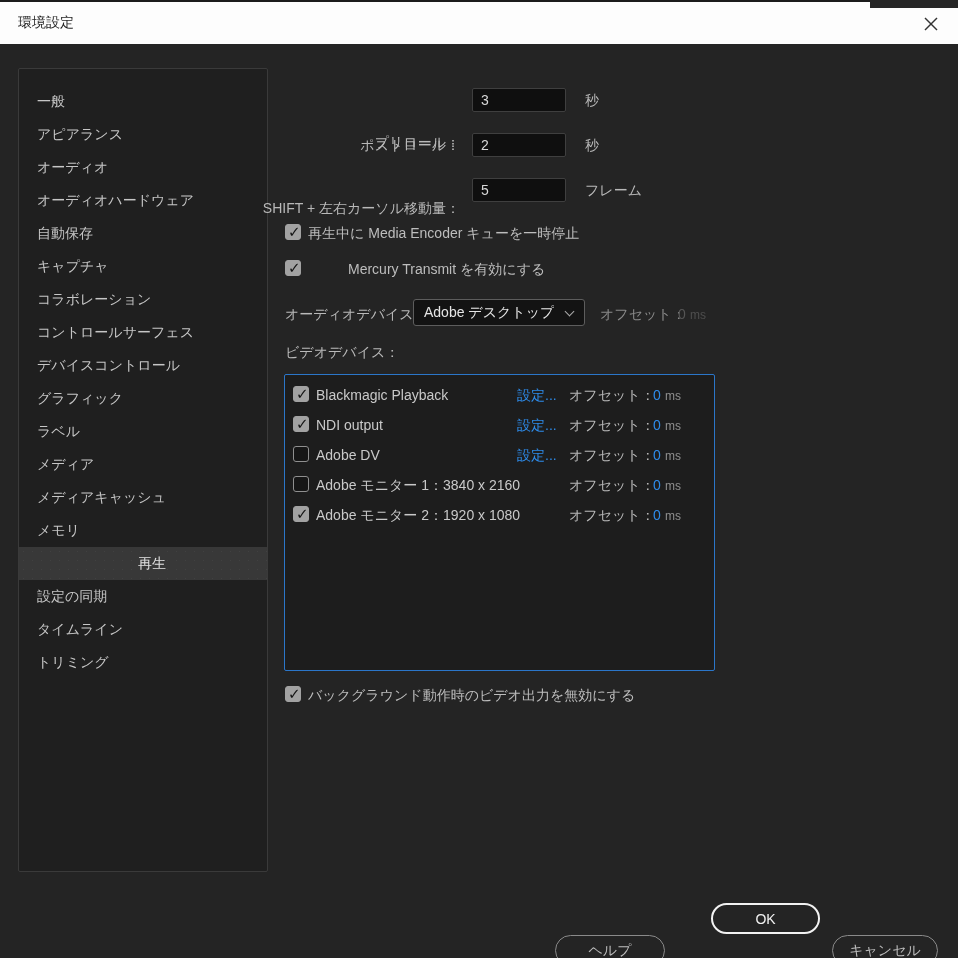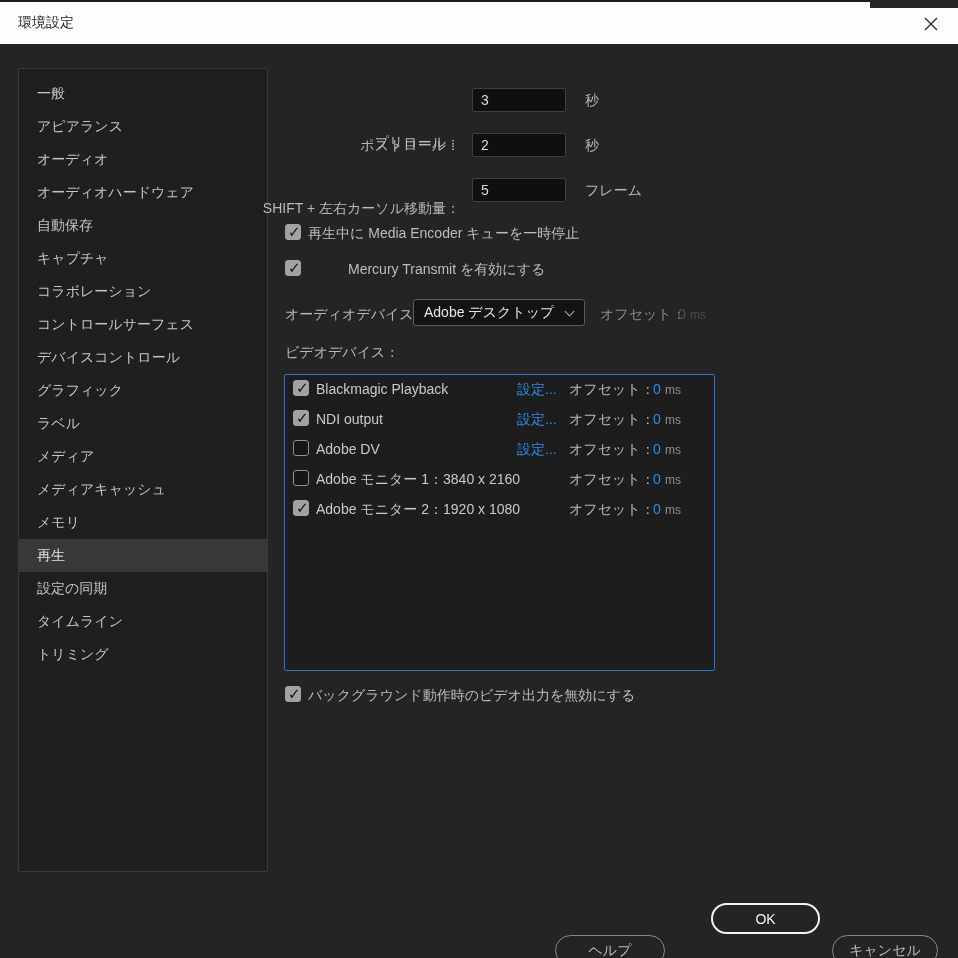--- a/index.html
+++ b/index.html
@@ -24,31 +24,32 @@
   .corner-notch { position:absolute; right:0; top:0; width:88px; height:8px; background:#262626; }
   .close-btn {
     position:absolute; right:10px; top:8px; width:34px; height:28px;
     display:flex; align-items:center; justify-content:center; cursor:pointer;
   }
 
   
   .sidebar {
     position:absolute; left:18px; top:68px; width:250px; height:804px;
     background:#1f1f1f; border:1px solid #3a3a3a; border-radius:2px;
-    padding-top:8px;
+    padding-top:16px;
   }
   .side-item {
     height:33px; line-height:33px; padding-left:18px;
     font-size:14px; color:#c6c6c6; cursor:pointer; white-space:nowrap;
   }
   .side-item.selected {
     background:#383838;
     background-image:radial-gradient(#414141 9%, transparent 10%);
     background-size:9px 9px;
     color:#e2e2e2;
+    text-align:center;
   }
 
   
   .lbl { position:absolute; font-size:14px; color:#b9b9b9; white-space:nowrap; }
   .lbl.right { text-align:right; }
   .num-input {
     position:absolute; width:94px; height:24px;
     background:#0f0f0f; border:1px solid #3f3f3f; border-radius:2px;
     color:#d8d8d8; font-size:14px; padding:0 0 0 8px;
     font-family:"Liberation Sans","DejaVu Sans",sans-serif; outline:none;
@@ -78,20 +79,21 @@
   .chevron-down {
     position:absolute; right:11px; top:8px; width:7px; height:7px;
     border-right:1.6px solid #aaa; border-bottom:1.6px solid #aaa;
     transform:rotate(45deg);
   }
 
   
   .device-box {
     position:absolute; left:284px; top:374px; width:431px; height:297px;
     background:#1d1d1d; border:1px solid #2b76c9; border-radius:2px;
+    padding-top:6px;
   }
   .device-row { position:relative; height:30px; }
   .device-row .cb { left:8px; top:5px; }
   .device-row .dev-name { position:absolute; left:31px; top:6px; font-size:14px; color:#c9c9c9; white-space:nowrap; }
   .device-row .settings-link { position:absolute; left:232px; top:6px; font-size:14px; color:#2e8ceb; cursor:pointer; white-space:nowrap; }
   .device-row .offset-lbl { position:absolute; left:284px; top:6px; font-size:14px; color:#b9b9b9; white-space:nowrap; }
   .device-row .offset-val { position:absolute; left:368px; top:6px; font-size:14px; color:#2e8ceb; cursor:pointer; }
   .device-row .offset-unit { position:absolute; left:380px; top:8px; font-size:12px; color:#8f8f8f; }
 
   .offset-dim-lbl { color:#8a8a8a; }

